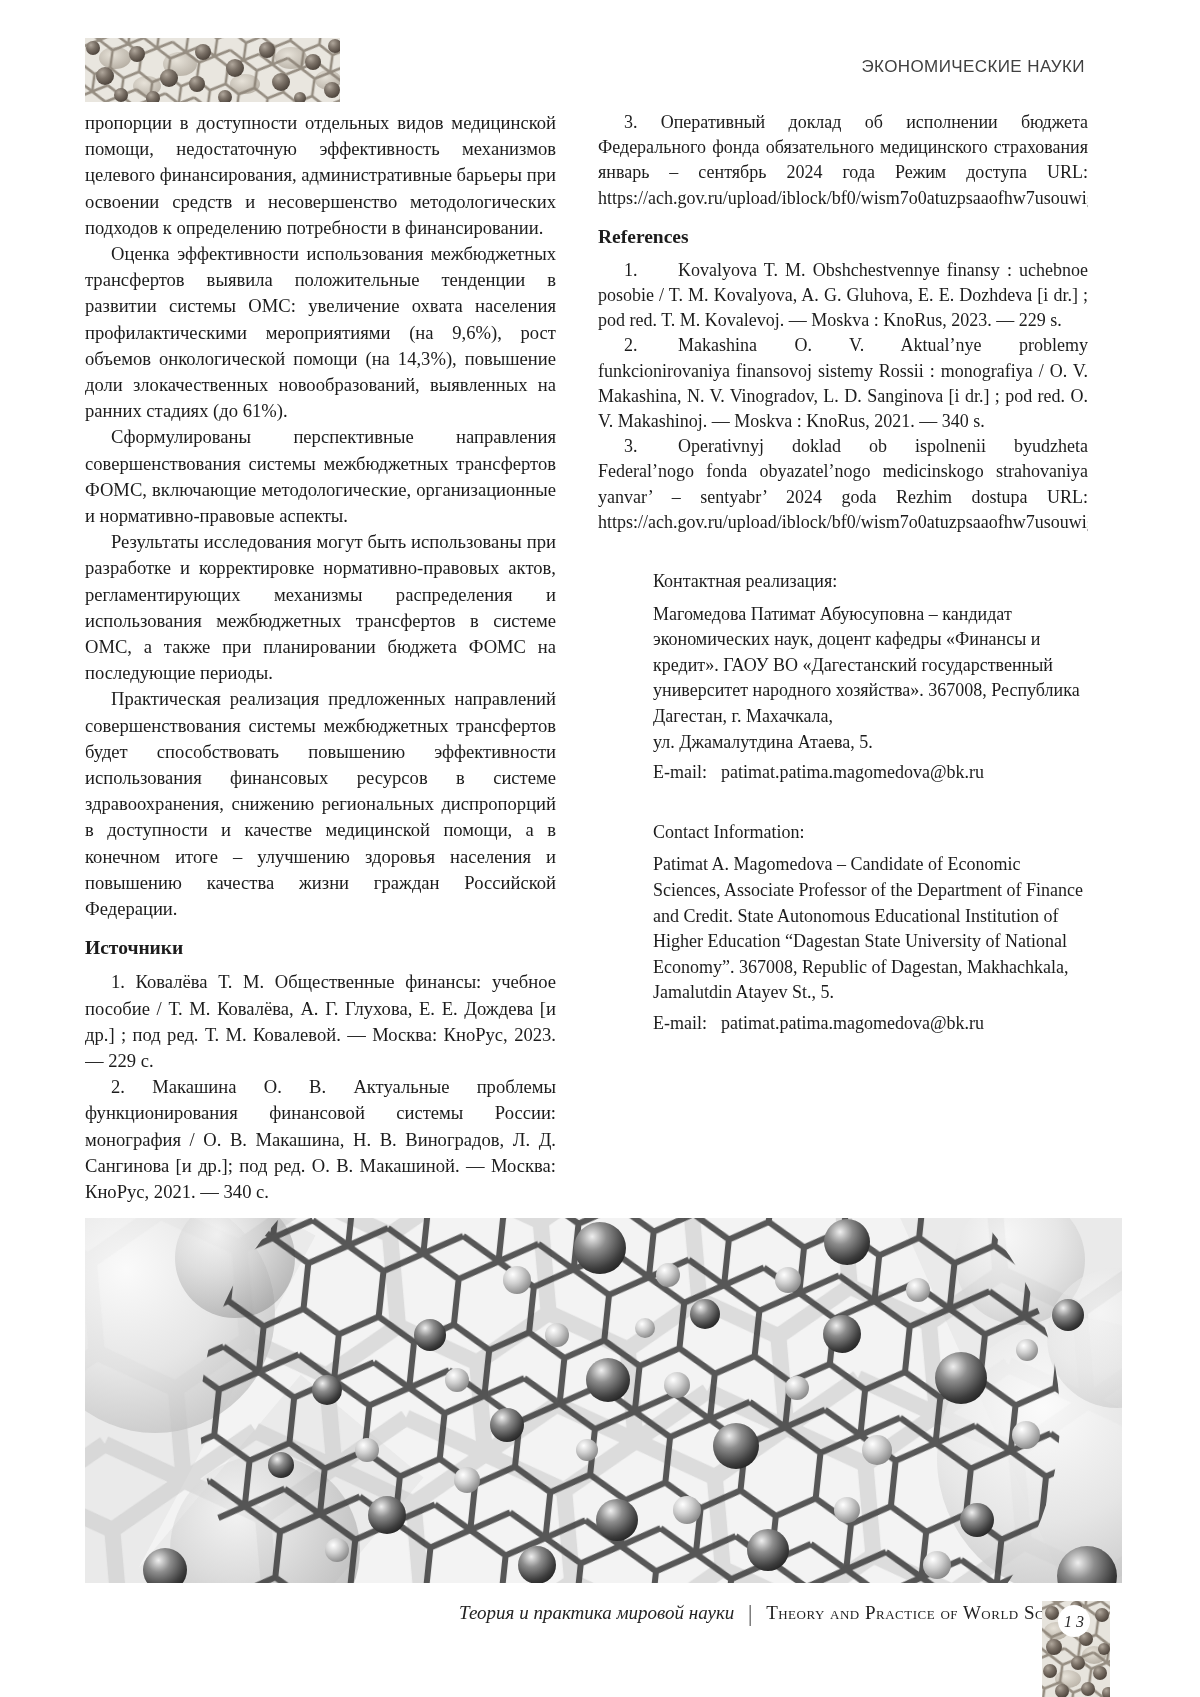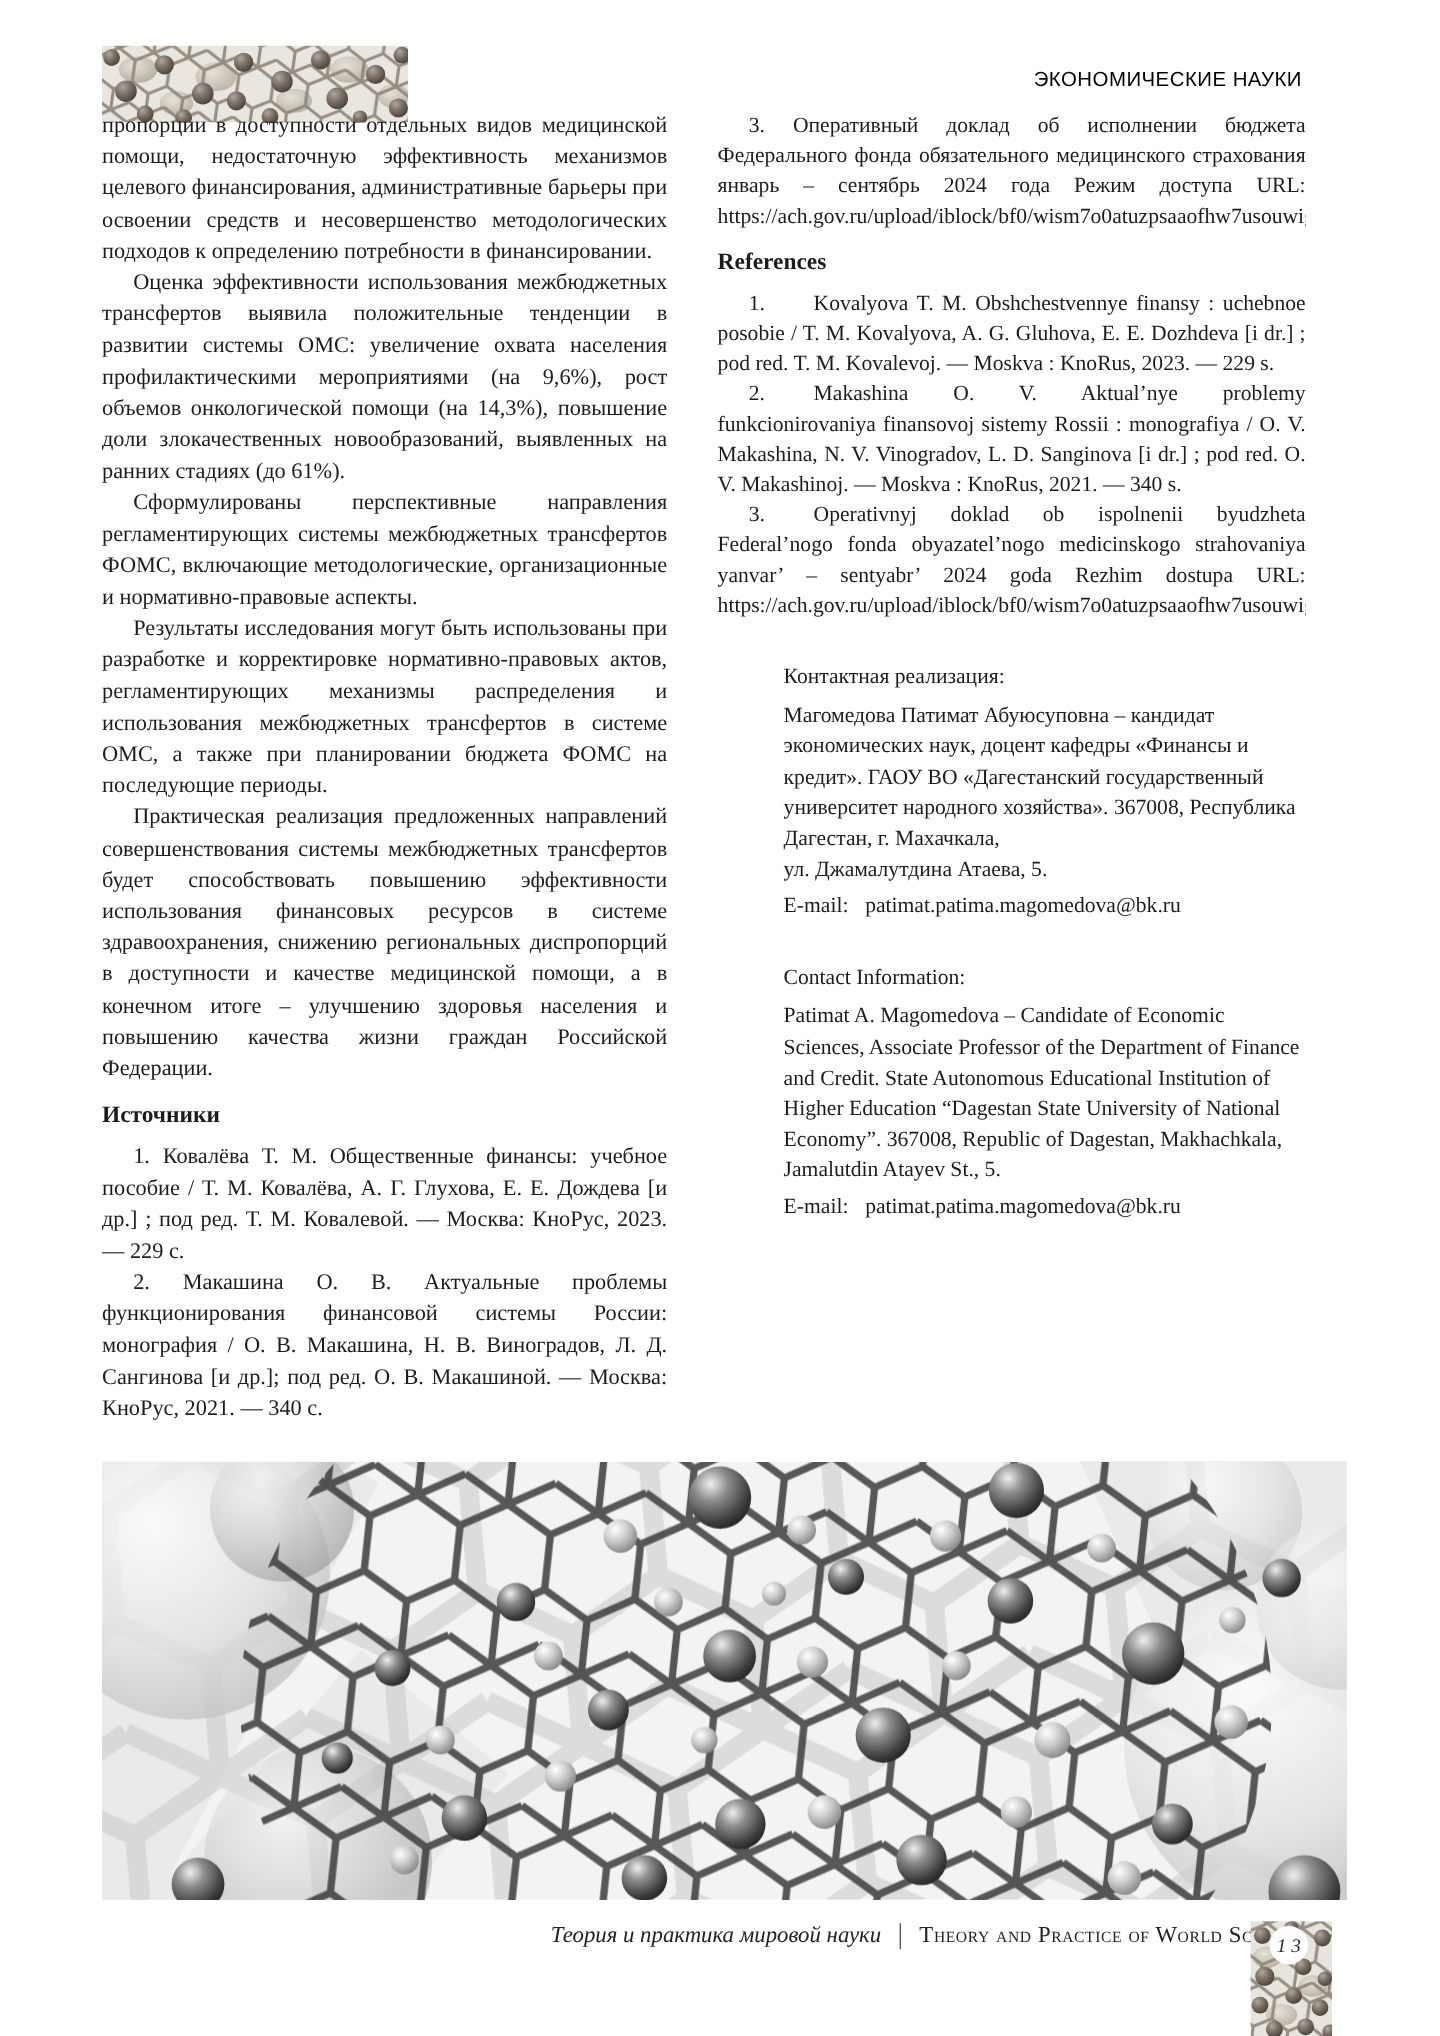--- a/index.html
+++ b/index.html
@@ -4,24 +4,24 @@
 <style>
   html,body{margin:0;padding:0;background:#ffffff;}
   body{width:1200px;height:1697px;position:relative;overflow:hidden;
        font-family:"Liberation Serif","DejaVu Serif",serif;color:#1c1c1c;}
   .page{position:absolute;inset:0;background:#fff;}
 
   
   .header-img{position:absolute;left:85px;top:38px;width:255px;height:64px;}
   .section-label{position:absolute;top:57px;right:115px;
     font-family:"Liberation Sans",sans-serif;font-size:17px;letter-spacing:.4px;
-    color:#000000;}
-
-  
-  .cols{position:absolute;left:85px;top:92px;width:1003px;height:1112px;
+    color:#404040;}
+
+  
+  .cols{position:absolute;left:85px;top:110px;width:1003px;height:1112px;
         display:flex;gap:42px;overflow:hidden;}
   .col{box-sizing:border-box;}
   .col-left{width:483px;font-size:18.6px;line-height:26.2px;text-align:justify;}
   .col-right{width:490px;font-size:18px;line-height:25.2px;text-align:justify;}
   .col p{margin:0;}
   .para{text-indent:26px;}
   .para.first{text-indent:0;}
   .ref{text-indent:26px;}
   .ref-en .num{display:inline-block;min-width:54px;text-indent:0;}
   h3.center-head{margin:13px 0 8px 0;font-size:19.5px;
@@ -98,21 +98,21 @@
     </svg>
   </div>
 
   <div class="section-label">ЭКОНОМИЧЕСКИЕ НАУКИ</div>
 
   <div class="cols">
 
     <div class="col col-left">
       <p class="para first">пропорции в доступности отдельных видов медицинской помощи, недостаточную эффективность механизмов целевого финансирования, административные барьеры при освоении средств и несовершенство методологических подходов к определению потребности в финансировании.</p>
       <p class="para">Оценка эффективности использования межбюджетных трансфертов выявила положительные тенденции в развитии системы ОМС: увеличение охвата населения профилактическими мероприятиями (на 9,6%), рост объемов онкологической помощи (на 14,3%), повышение доли злокачественных новообразований, выявленных на ранних стадиях (до 61%).</p>
-      <p class="para">Сформулированы перспективные направления регламентирующих системы межбюджетных трансфертов ФОМС, включающие методологические, организационные и нормативно-правовые аспекты.</p>
+      <p class="para">Сформулированы перспективные направления совершенствования системы межбюджетных трансфертов ФОМС, включающие методологические, организационные и нормативно-правовые аспекты.</p>
       <p class="para">Результаты исследования могут быть использованы при разработке и корректировке нормативно-правовых актов, регламентирующих механизмы распределения и использования межбюджетных трансфертов в системе ОМС, а также при планировании бюджета ФОМС на последующие периоды.</p>
       <p class="para">Практическая реализация предложенных направлений совершенствования системы межбюджетных трансфертов будет способствовать повышению эффективности использования финансовых ресурсов в системе здравоохранения, снижению региональных диспропорций в доступности и качестве медицинской помощи, а в конечном итоге – улучшению здоровья населения и повышению качества жизни граждан Российской Федерации.</p>
 
       <h3 class="center-head">Источники</h3>
 
       <p class="ref"><span class="num">1.</span> <span>Ковалёва Т. М. Общественные финансы: учебное пособие / Т. М. Ковалёва, А. Г. Глухова, Е. Е. Дождева [и др.] ; под ред. Т. М. Ковалевой. — Москва: КноРус, 2023. — 229 с.</span></p>
       <p class="ref"><span class="num">2.</span> <span>Макашина О. В. Актуальные проблемы функционирования финансовой системы России: монография / О. В. Макашина, Н. В. Виноградов, Л. Д. Сангинова [и др.]; под ред. О. В. Макашиной. — Москва: КноРус, 2021. — 340 с.</span></p>
     </div>
 
     <div class="col col-right">

